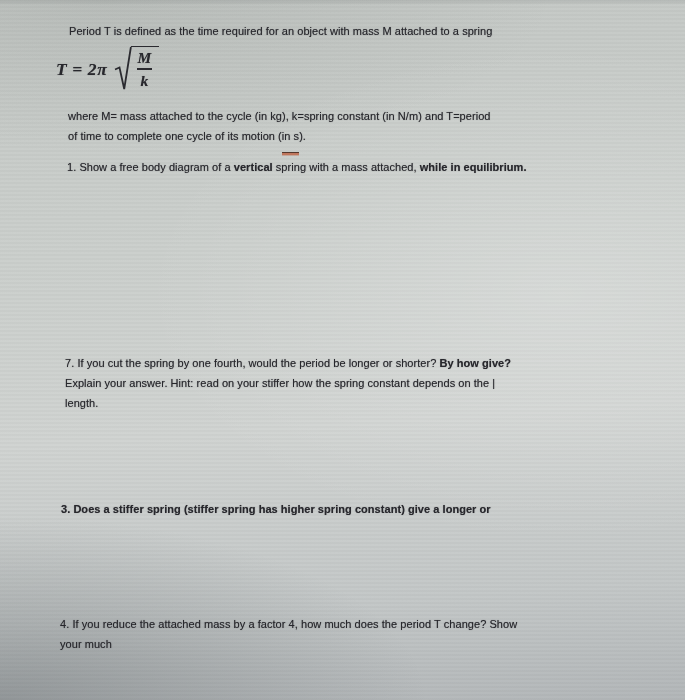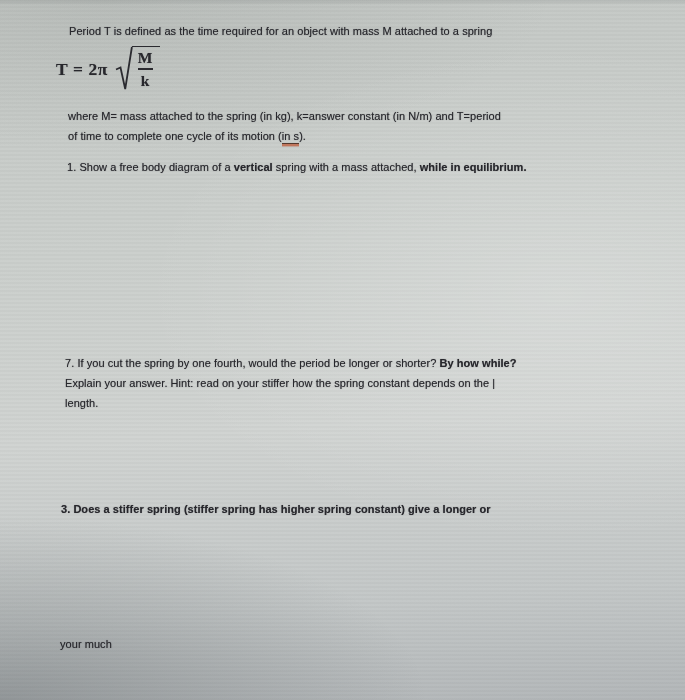--- a/index.html
+++ b/index.html
@@ -30,31 +30,32 @@
     font-size: 11px;
     line-height: 20px;
     letter-spacing: 0.05px;
     text-shadow: 0 0 0.9px rgba(39,39,44,0.55);
     white-space: nowrap;
   }
   .para b { font-weight: 700; }
   .u-red {
     border-bottom: 1.6px solid #54382d;
     box-shadow: 0 2.4px 0 rgba(189,84,50,0.72);
-    padding-bottom: 1px;
+    padding-bottom: 10px;
   }
   .cursor {
     margin-left: 3px;
     font-weight: 400;
   }
   .formula {
     position: absolute;
     display: flex;
     align-items: center;
     font-family: "Liberation Serif", serif;
+    font-style: italic;
     font-weight: 600;
     color: #28282d;
     text-shadow: 0 0 0.8px rgba(40,40,45,0.5);
   }
   .formula .lhs {
     font-size: 17.5px;
     margin-right: 7px;
     letter-spacing: 0.6px;
   }
   .sqrt { display: flex; align-items: flex-start; }
@@ -98,36 +99,36 @@
       </svg>
       <span class="frac">
         <span class="num">M</span>
         <span class="fbar"></span>
         <span class="den">k</span>
       </span>
     </span>
   </div>
 
   <p class="para" style="top:94px; left:56px;">
-    <span>where M= mass attached to the spring (in kg), k=answer constant (in N/m) and T=period</span><br>
+    <span>where M= mass attached to the cycle (in kg), k=spring constant (in N/m) and T=period</span><br>
     <span>of time to complete one cycle of its motion (</span><span class="u-red">in s</span><span>).</span>
   </p>
 
   <p class="para" style="top:145px; left:55px;">
     <span>1. Show a free body diagram of a </span><b>vertical</b><span> spring with a mass attached, </span><b>while in equilibrium.</b>
   </p>
 
   <p class="para" style="top:341px; left:53px;">
-    <span>7. If you cut the spring by one fourth, would the period be longer or shorter? </span><b>By how while?</b><br>
+    <span>7. If you cut the spring by one fourth, would the period be longer or shorter? </span><b>By how give?</b><br>
     <span>Explain your answer. Hint: read on your stiffer how the spring constant depends on the</span><span class="cursor">|</span><br>
     <span>length.</span>
   </p>
 
   <p class="para" style="top:487px; left:49px;font-weight:bold;">
     <span>3. Does a stiffer spring (stiffer spring has higher spring constant) give a longer or</span><br>
   </p>
 
   <p class="para" style="top:602px; left:48px;">
-    <br>
+    <span>4. If you reduce the attached mass by a factor 4, how much does the period T change? Show</span><br>
     <span>your much</span>
   </p>
 
 </div>
 
 </body></html>

